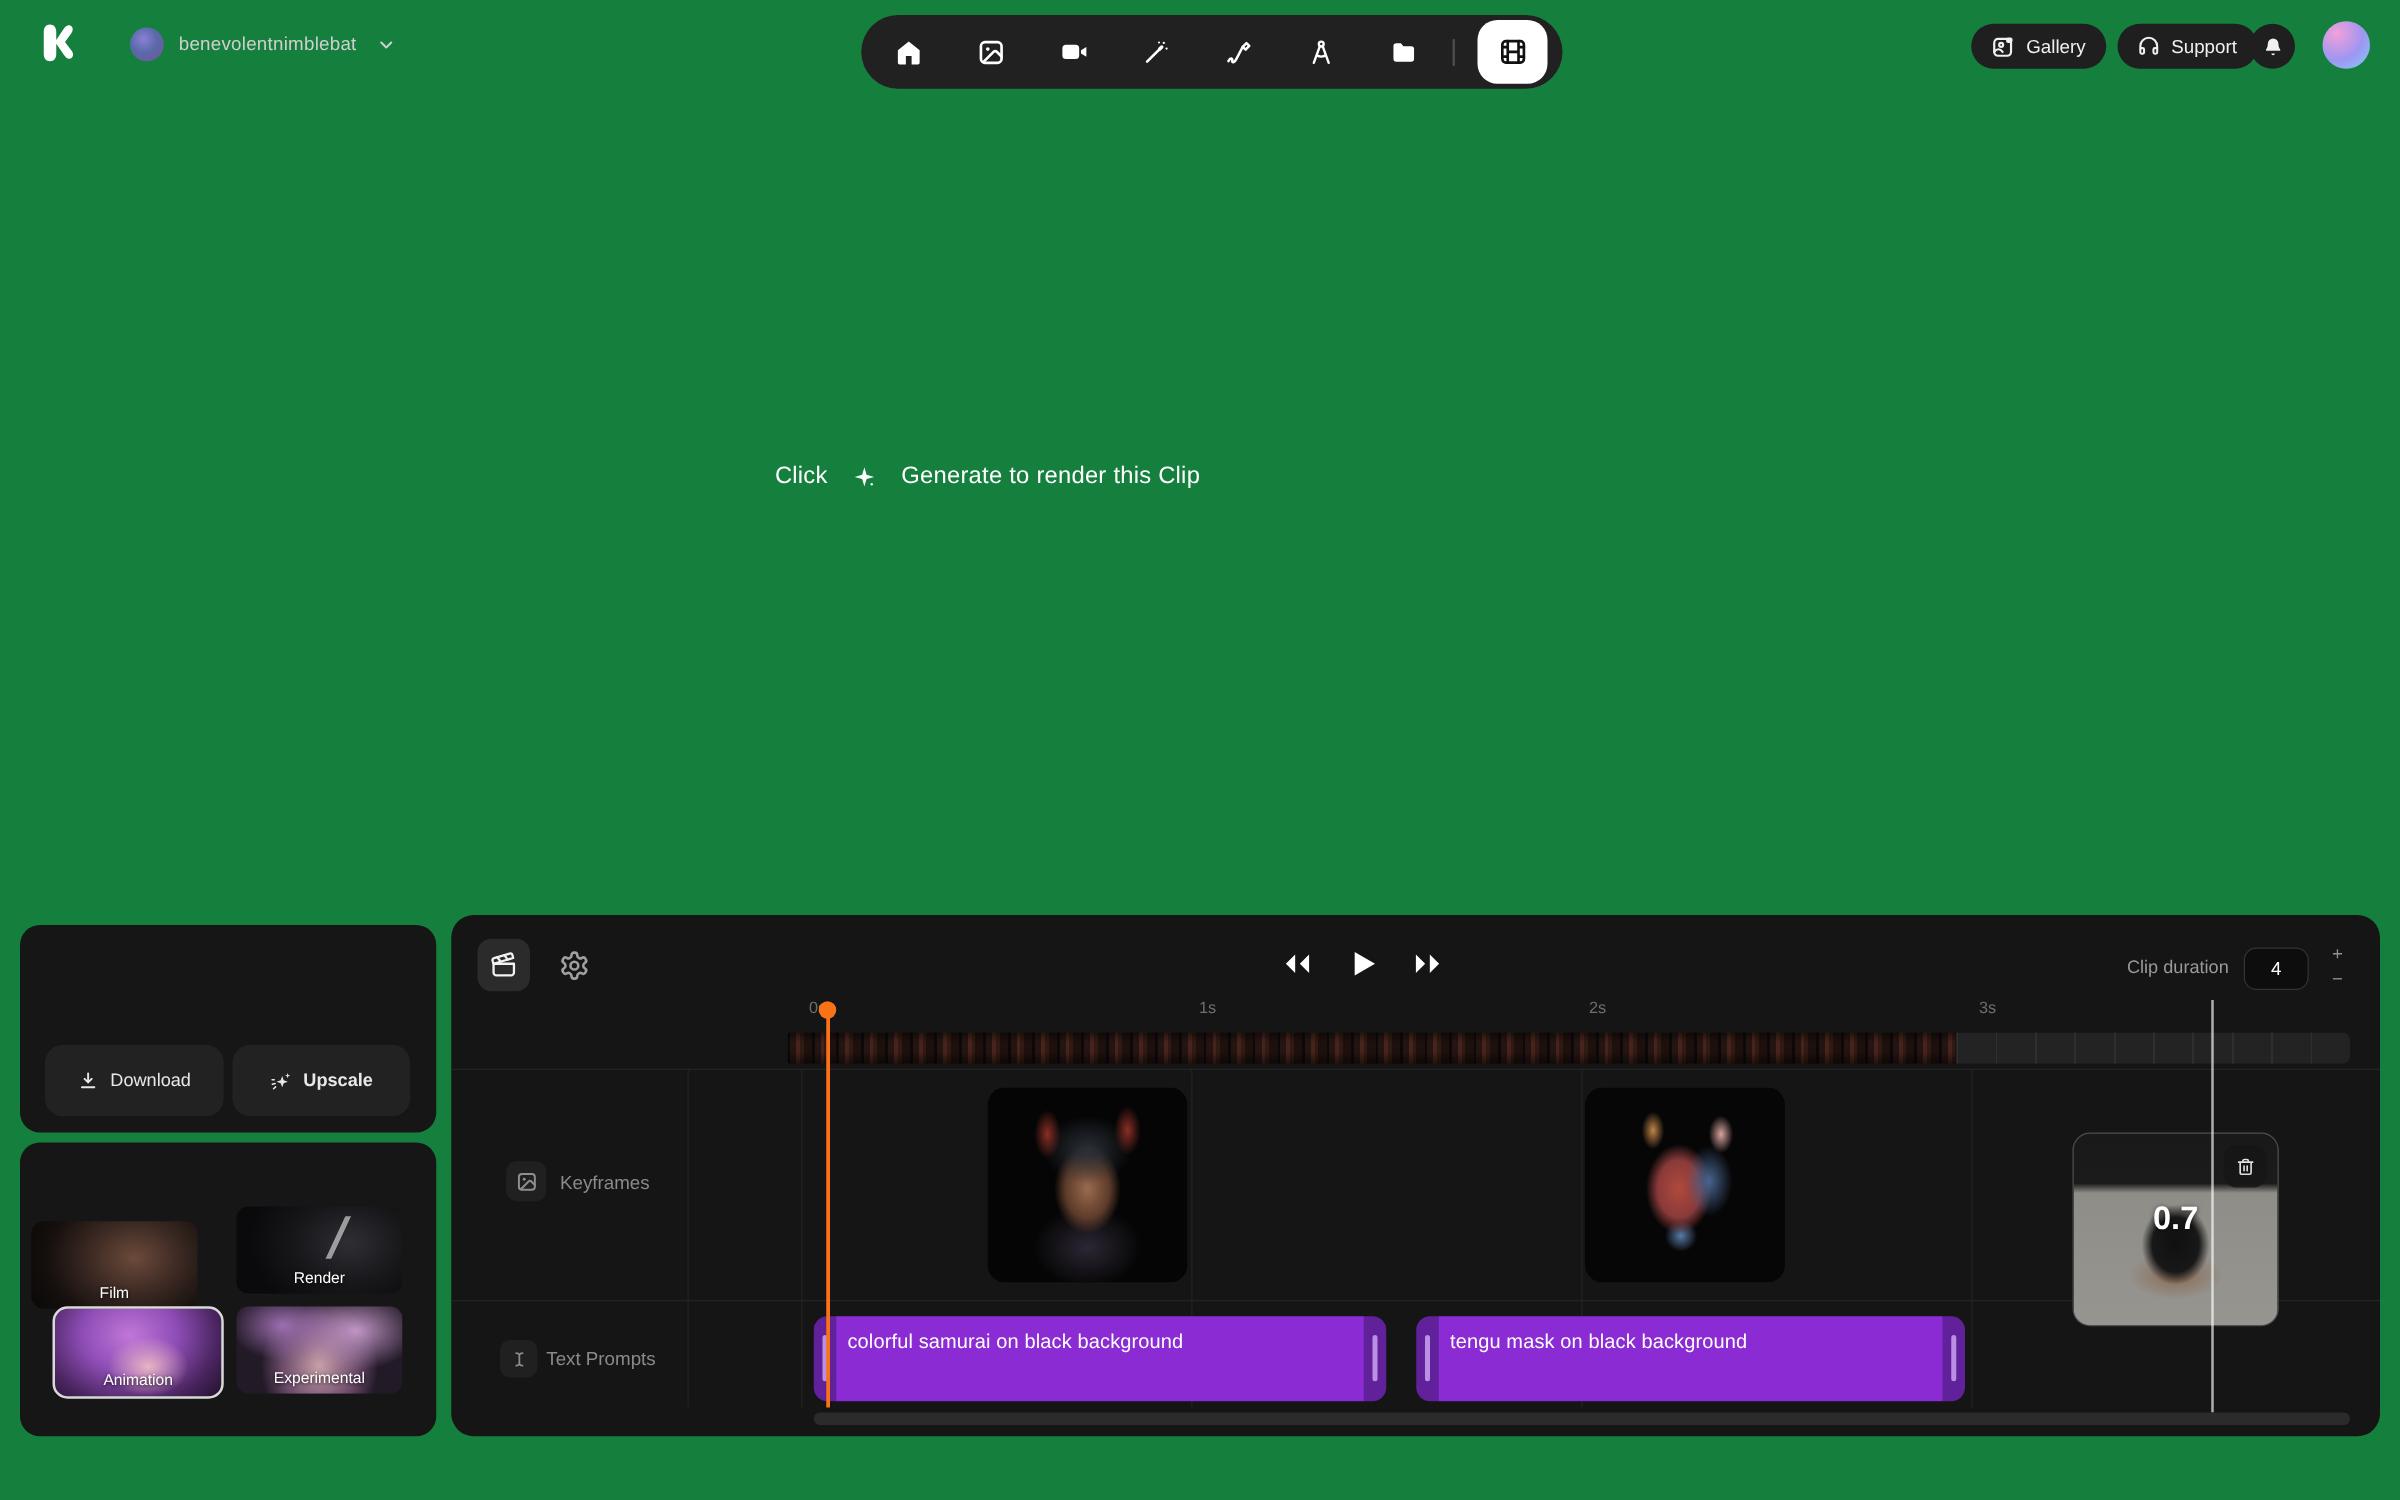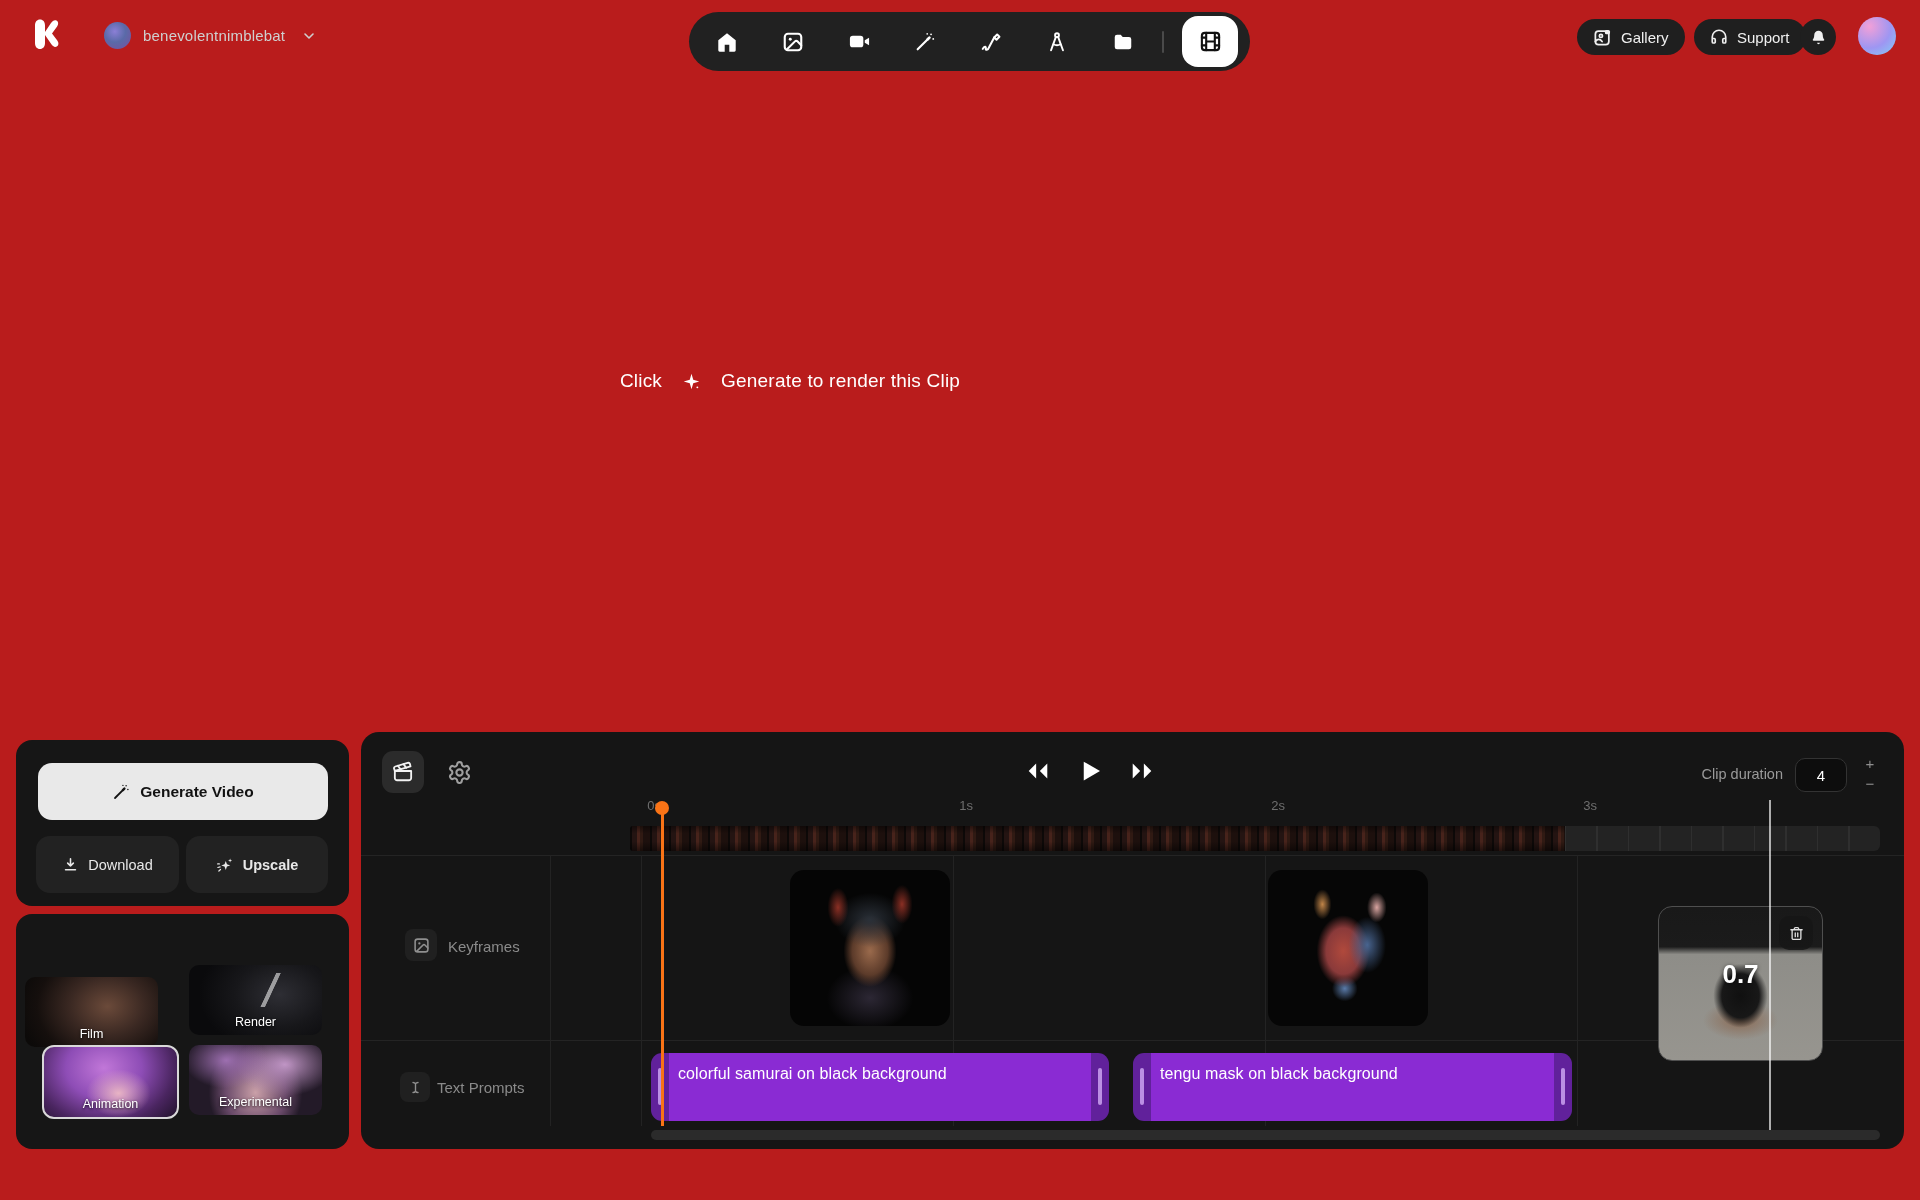--- a/index.html
+++ b/index.html
@@ -1,18 +1,18 @@
 <!DOCTYPE html>
 <html><head>
 <meta charset="utf-8">
 <style>
   * { margin:0; padding:0; box-sizing:border-box; }
   html,body { background:#050505; }
   body { font-family:"Liberation Sans","DejaVu Sans",sans-serif; }
-  .stage { position:relative; width:1920px; height:1200px; background:#b91c1c; overflow:hidden; }
+  .stage { position:relative; width:1920px; height:1200px; background:#15803d; overflow:hidden; }
 
   
   .logo { position:absolute; left:33px; top:18px; width:28px; height:32px; }
   .account { position:absolute; left:104px; top:22px; display:flex; align-items:center; gap:12px; cursor:pointer; }
   .account-avatar { width:27px; height:27px; border-radius:50%;
      background:radial-gradient(circle at 40% 35%, #8b7fd6 0%, #5a6aa8 45%, #7a4f9e 100%); }
   .account-name { font-size:15px; color:#cfcfcf; letter-spacing:.2px; }
   .chev { margin-left:4px; }
 
   .nav-pill { position:absolute; left:689px; top:12px; width:561px; height:59px;
@@ -252,30 +252,20 @@
   <div class="canvas-msg">
     <span>Click</span>
     <svg width="19" height="19" viewBox="0 0 24 24" fill="#ffffff">
         <path d="M12 2.2 14.2 9.8 21.8 12 14.2 14.2 12 21.8 9.8 14.2 2.2 12 9.8 9.8z"></path>
         <circle cx="19.4" cy="19.4" r="1.2"></circle>
       </svg>
     <span>Generate to render this Clip</span>
   </div>
 
   <div class="card card-actions">
-    <button class="btn-generate">
-      <svg width="18" height="18" viewBox="0 0 24 24" fill="none" stroke="#121212" stroke-width="2.4" stroke-linecap="round">
-          <path d="M4 20 14.5 9.5"></path>
-          <path d="m14.5 9.5 2-2" stroke-width="3.2"></path>
-          <circle cx="18.8" cy="3.8" r="1" fill="#121212" stroke="none"></circle>
-          <circle cx="21.2" cy="8.8" r="1" fill="#121212" stroke="none"></circle>
-          <circle cx="14.6" cy="3.2" r="0.9" fill="#121212" stroke="none"></circle>
-        </svg>
-      <span>Generate Video</span>
-    </button>
     <button class="btn-dark btn-download">
       <svg width="17" height="17" viewBox="0 0 24 24" fill="none" stroke="#e8e8e8" stroke-width="2.2" stroke-linecap="round" stroke-linejoin="round">
           <path d="M12 4v10m0 0-4-4m4 4 4-4M5 19.5h14"></path>
         </svg>
       <span>Download</span>
     </button>
     <button class="btn-dark btn-upscale">
       <svg width="18" height="18" viewBox="0 0 24 24" fill="#e8e8e8">
           <path d="M13 6.5 14.6 11l4.4 1.5-4.4 1.5L13 18.5 11.4 14 7 12.5l4.4-1.5z"></path>
           <path d="M18.8 3.2 19.5 5.3 21.6 6 19.5 6.7 18.8 8.8 18.1 6.7 16 6 18.1 5.3z"></path>

